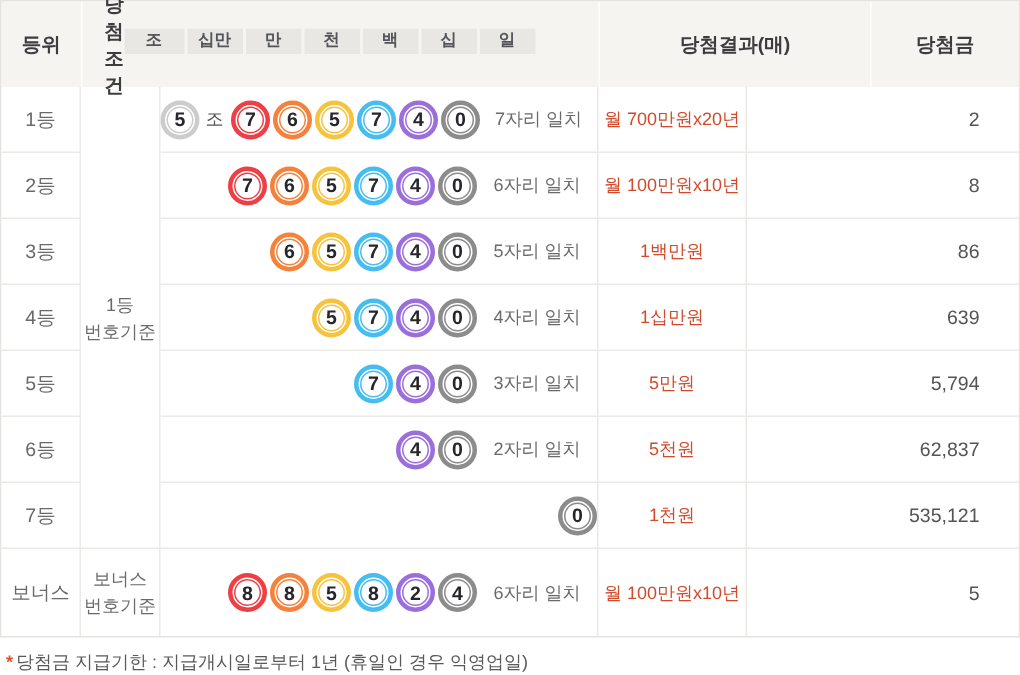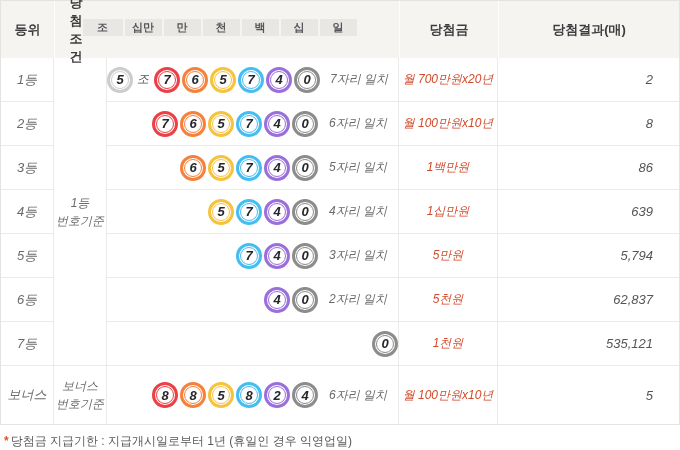--- a/index.html
+++ b/index.html
@@ -59,21 +59,20 @@
     display:grid;
     grid-template-columns:53px 53px 292px 99px 1fr;
     grid-template-rows:repeat(7,44px) 58px;
     background:#fff;
   }
   .cell{
     display:flex;align-items:center;
     border-right:1px solid var(--line);
     border-bottom:1px solid var(--line);
     min-width:0;
-    font-style:italic;
   }
   .cell.last{border-bottom:none;}
   .cell.rank{justify-content:center;font-size:13px;color:#6a6a6a;}
   .kijun{
     grid-column:2;
     flex-direction:column;justify-content:center;
     font-size:12px;color:#6a6a6a;line-height:1.5;
     text-align:center;
   }
   .kijun.main{grid-row:1 / 8;}
@@ -130,22 +129,22 @@
         <div class="pos-labels">
           <span class="pos-box jo">조</span>
           <span class="pos-box">십만</span>
           <span class="pos-box">만</span>
           <span class="pos-box">천</span>
           <span class="pos-box">백</span>
           <span class="pos-box">십</span>
           <span class="pos-box">일</span>
         </div>
       </div>
+      <div class="th th-result">당첨결과(매)</div>
       <div class="th th-prize">당첨금</div>
-      <div class="th th-result">당첨결과(매)</div>
     </div>
 
     <div class="tbody">
       <div class="cell kijun main">
         <span>1등</span>
         <span>번호기준</span>
       </div>
       <div class="cell kijun bonus">
         <span>보너스</span>
         <span>번호기준</span>

